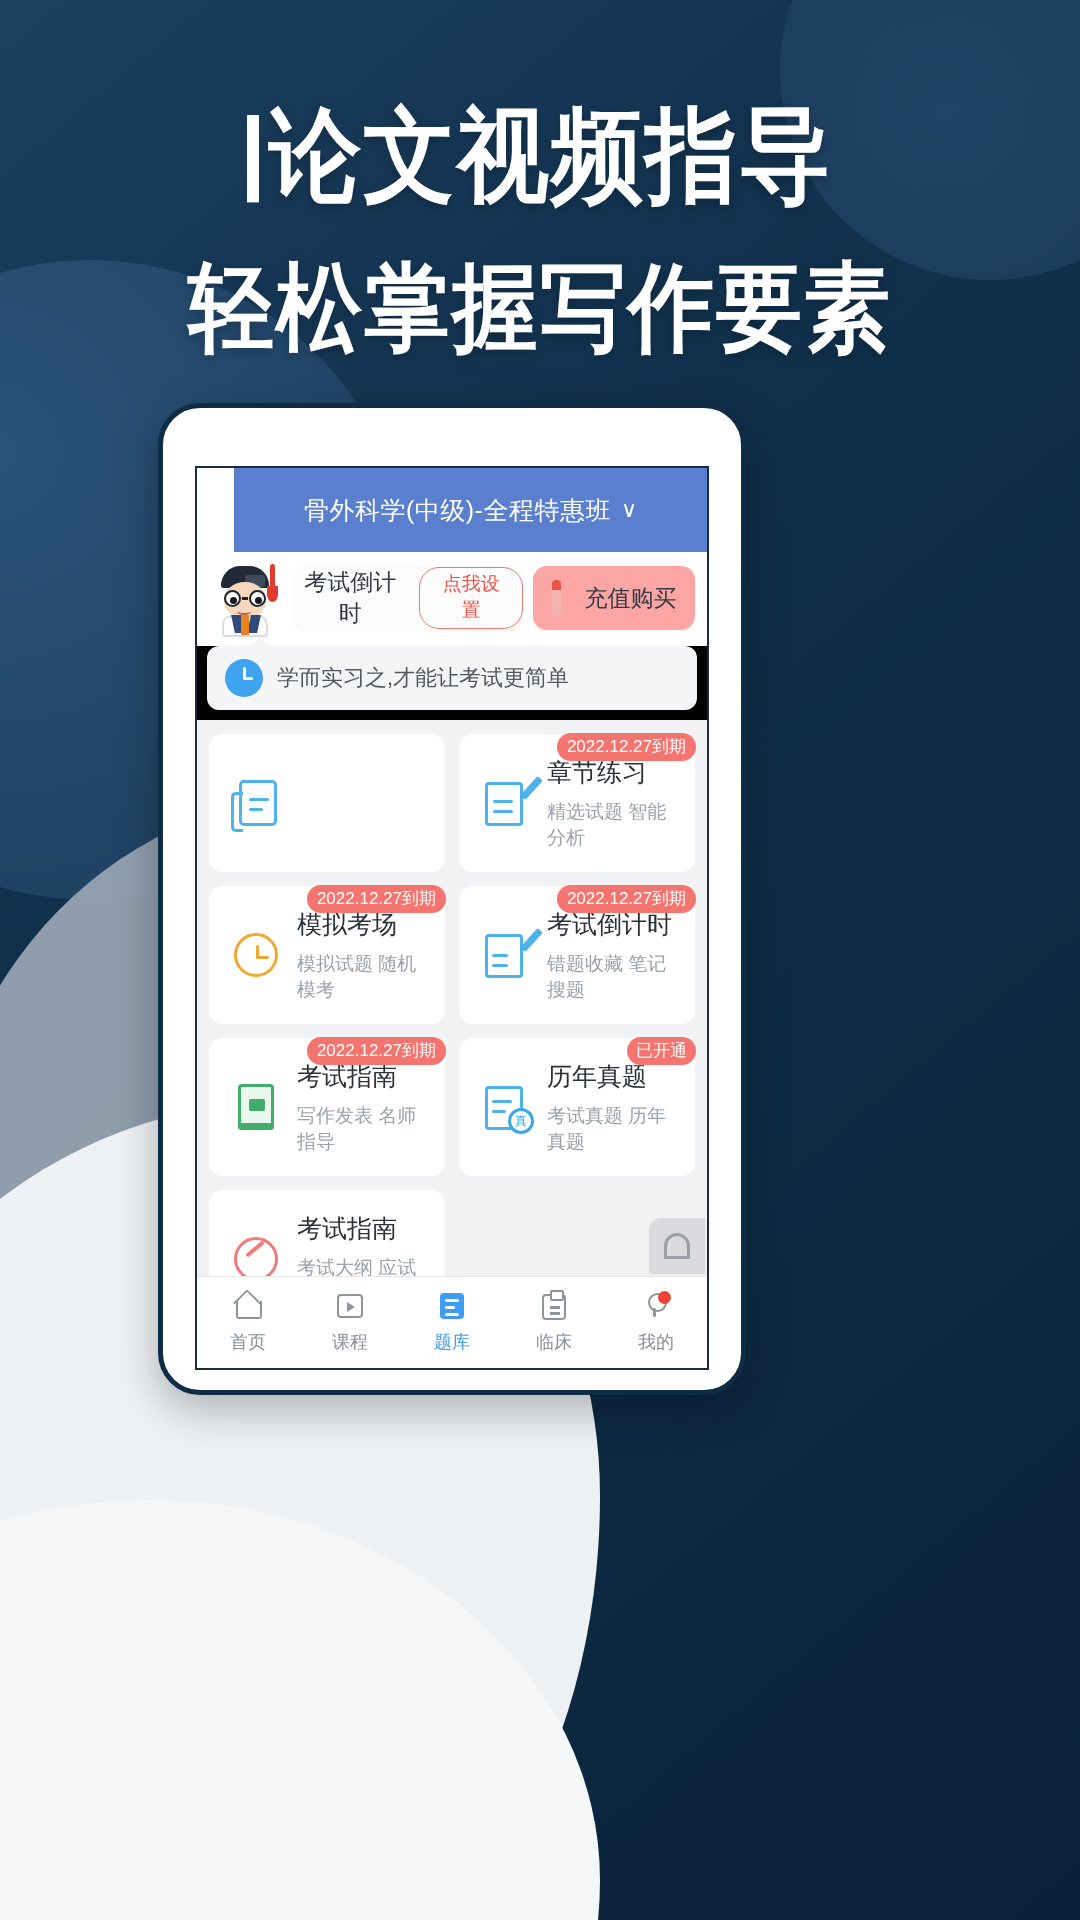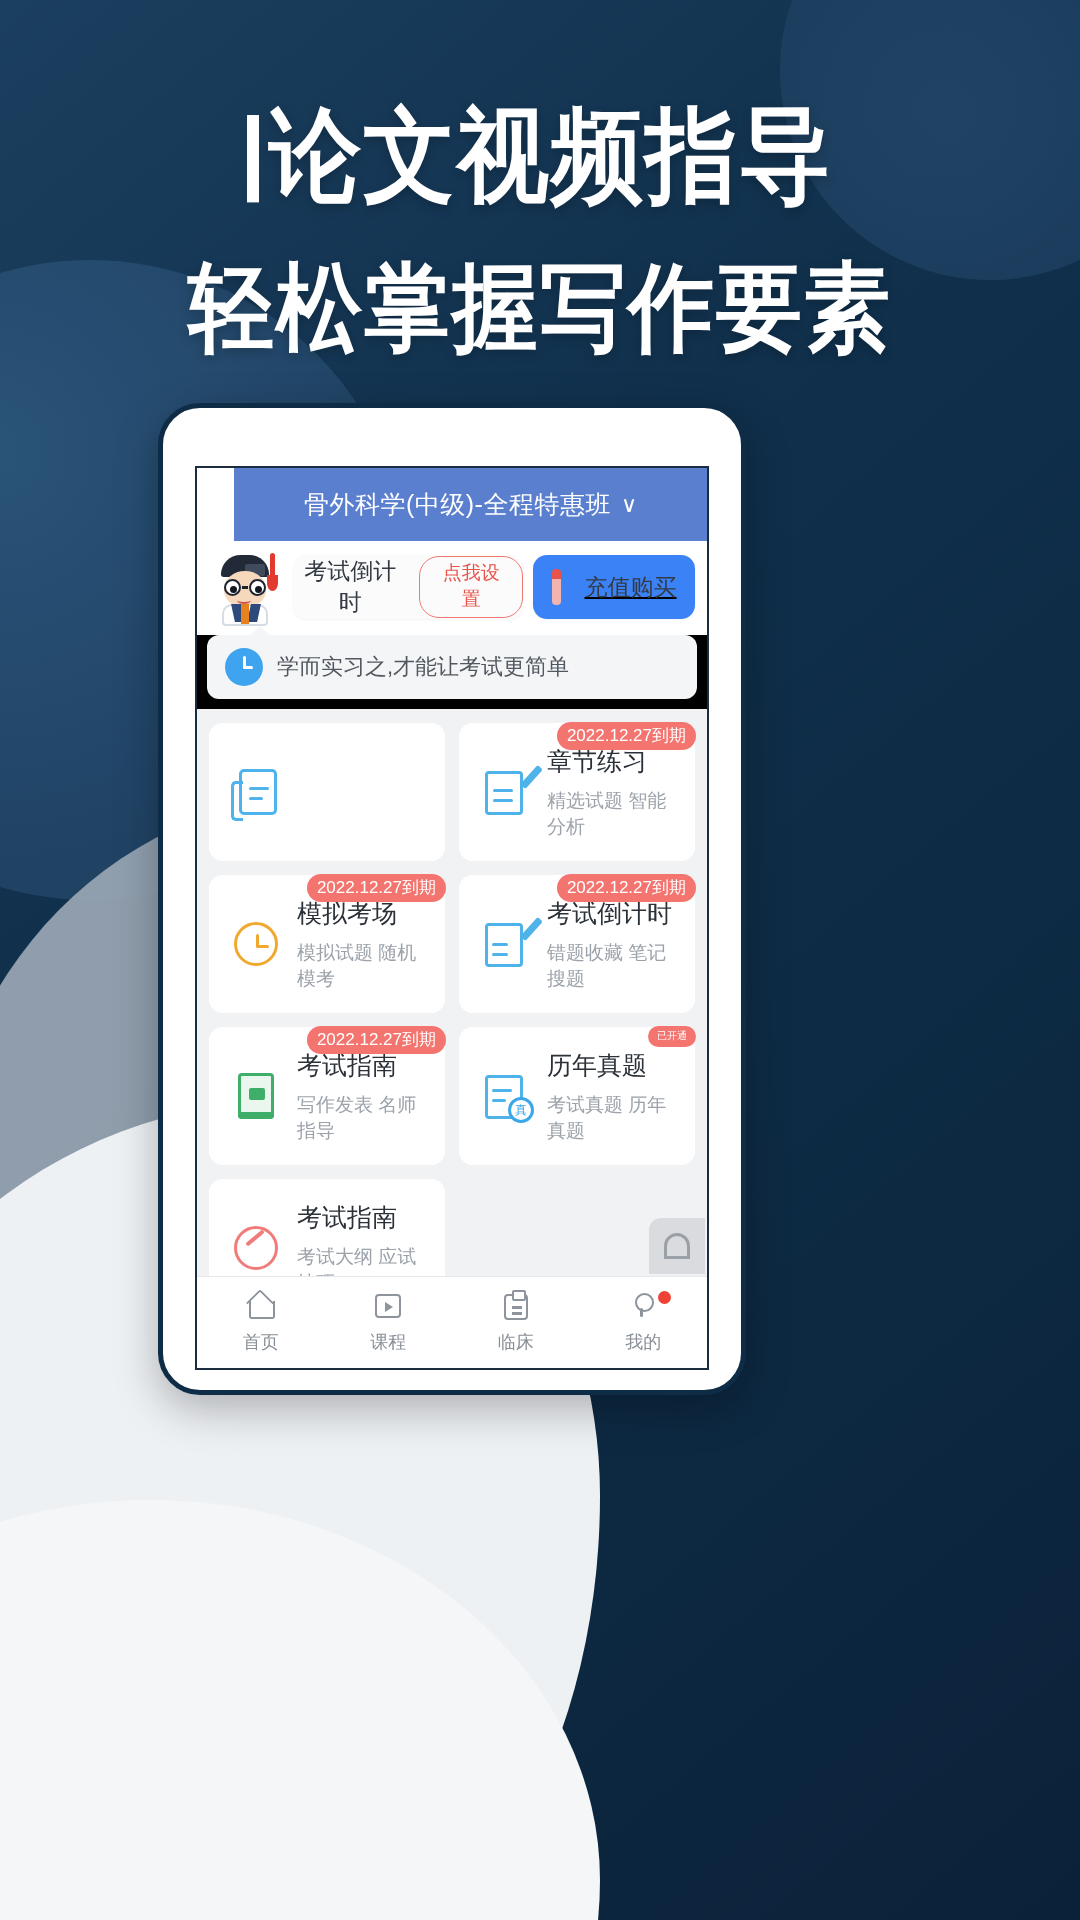--- a/index.html
+++ b/index.html
@@ -119,21 +119,21 @@
     left: 24px; top: 50px; right: 24px; bottom: 12px;
     border: 2px solid #1a2c3e;
     background: #fff;
     display: flex;
     flex-direction: column;
     overflow: hidden;
   }
 
   
   .titlebar {
-    height: 73px;
+    height: 84px;
     background: #5a7fce;
     display: flex;
     align-items: center;
     justify-content: center;
     flex: 0 0 auto;
     margin-left: 37px;
   }
   .titlebar .title-text {
     color: #fff;
     font-size: 25px;
@@ -256,29 +256,28 @@
   .cd-action {
     font-size: 19px;
     color: #e8544a;
     border: 1.8px solid #ef7a72;
     border-radius: 20px;
     padding: 3px 13px 5px;
   }
   .buy-pill {
     width: 162px;
     height: 64px;
-    background: #3b82f6;
+    background: #fca5a5;
     border-radius: 14px;
     display: flex;
     align-items: center;
     justify-content: center;
     gap: 24px;
     flex: 0 0 auto;
     box-shadow: 0 1px 3px rgba(0,0,0,.05);
-    text-decoration: underline;
   }
   .buy-icon {
     width: 9px; height: 36px;
     background: linear-gradient(#e8544a 0 28%, #f3b3ae 28% 100%);
     border-radius: 4px;
     position: relative;
   }
   .buy-label { font-size: 23px; color: #333a44; }
 
   
@@ -349,21 +348,21 @@
     top: -1px; right: -1px;
     background: #f4756f;
     color: #fff;
     font-size: 17px;
     padding: 5px 10px 6px;
     border-radius: 14px 14px 14px 14px;
     line-height: 1;
     white-space: nowrap;
   }
   .card-badge.small {
-    font-size: 10px;
+    font-size: 17px;
     padding: 5px 9px 6px;
   }
   .card-ico {
     width: 54px; height: 54px;
     flex: 0 0 auto;
     position: relative;
   }
   .card-txt { display: flex; flex-direction: column; gap: 10px; }
   .card-title { font-size: 25px; color: #2b3138; font-weight: 500; }
   .card-sub { font-size: 19px; color: #9ba2aa; }
@@ -722,20 +721,30 @@
               <i class="ti-home"></i>
             </span>
           <span class="tab-label">首页</span>
         </div>
         <div class="tab">
           <span class="tab-ico">
               <i class="ti-course"></i>
             </span>
           <span class="tab-label">课程</span>
         </div>
+        <div class="tab active">
+          <span class="tab-ico">
+            <i class="ti-bank">
+                <span style="top:6px;width:14px"></span>
+                <span style="top:13px;width:10px"></span>
+                <span style="top:20px;width:14px"></span>
+              </i>
+          </span>
+          <span class="tab-label">题库</span>
+        </div>
         <div class="tab">
           <span class="tab-ico">
               <i class="ti-clip"></i>
             </span>
           <span class="tab-label">临床</span>
         </div>
         <div class="tab">
           <span class="tab-ico">
               <i class="ti-me"></i>
             </span>

